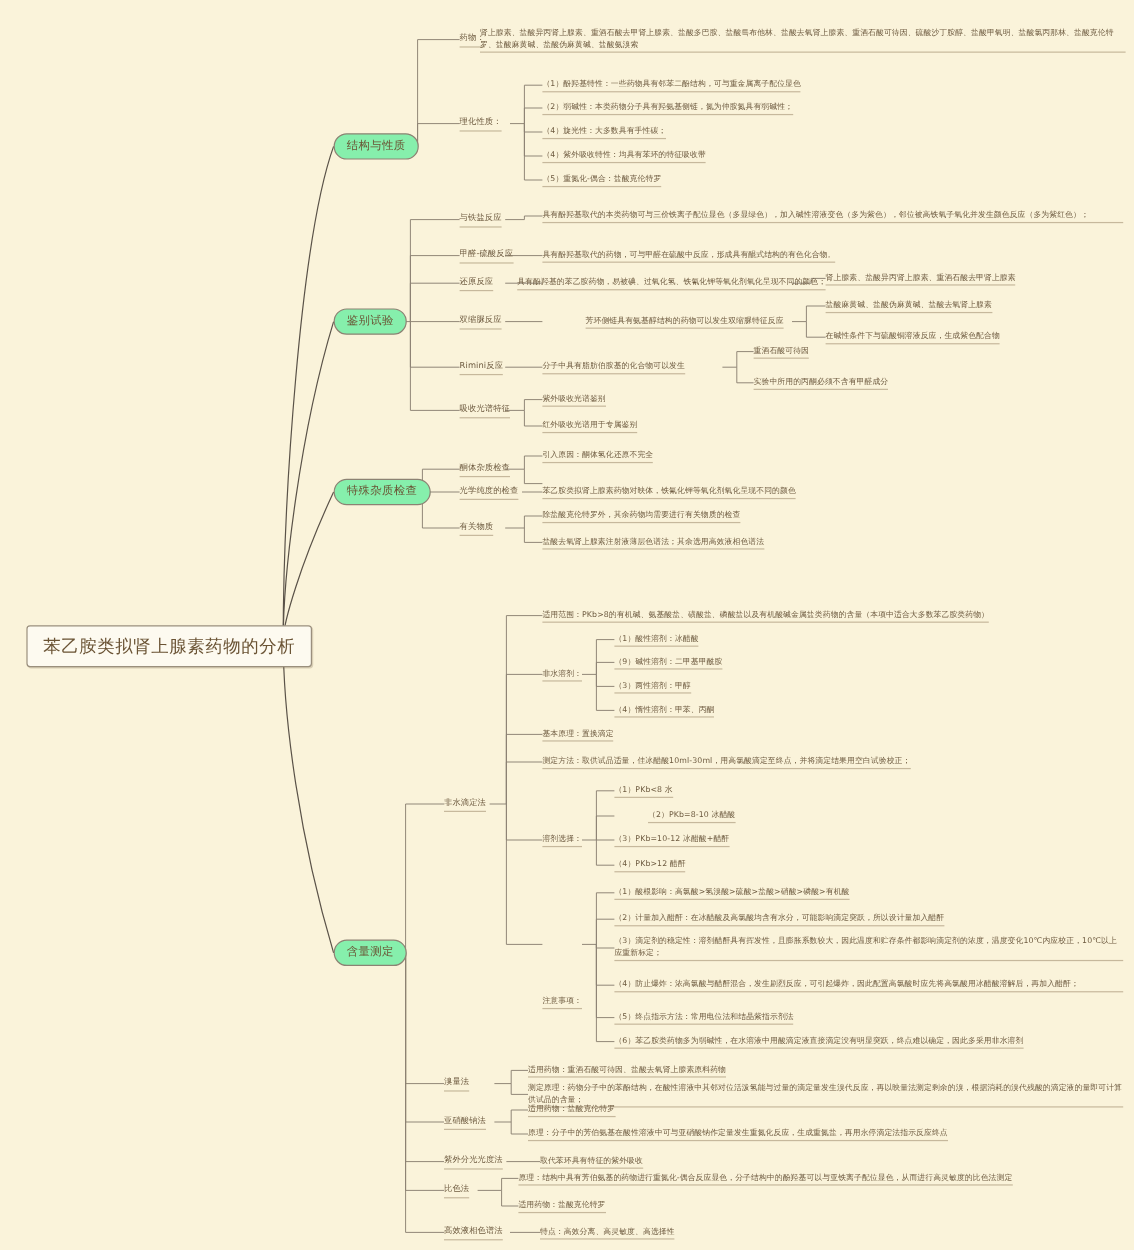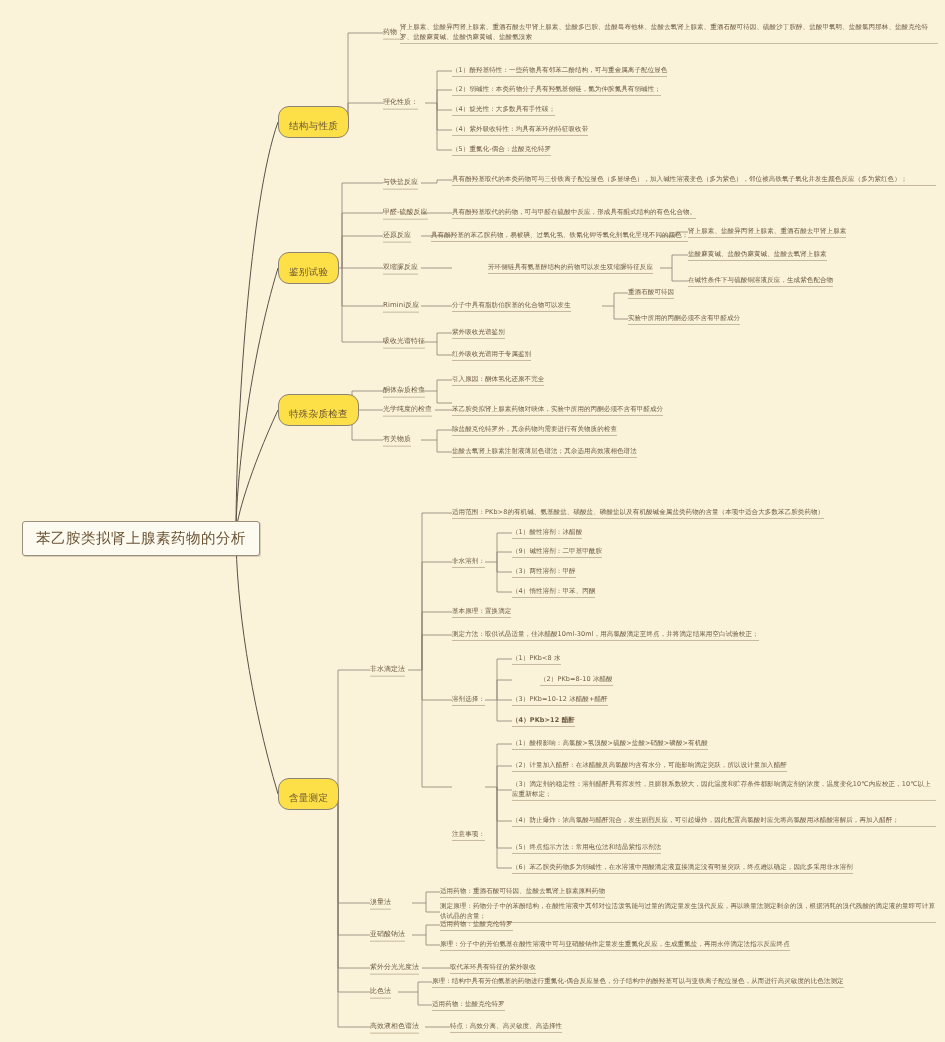--- a/index.html
+++ b/index.html
@@ -24,22 +24,22 @@
     border:1px solid #9a8f7d;
     border-radius:3px;
     font-size:14.5px;
     color:#6a5334;
     letter-spacing:.5px;
     box-shadow:1px 1px 0 rgba(120,100,70,.25);
   }
 
   
   .lvl1{
-    padding:13px 10px 4px;
-    background:#fde047;
+    padding:3px 10px 4px;
+    background:#86efac;
     border:1px solid #8c8273;
     border-radius:11px;
     font-size:9.5px;
     color:#6a5334;
     letter-spacing:.3px;
     transform:translateY(-50%);
   }
 
   
   .txt{
@@ -199,21 +199,21 @@
   <div class="node txt leaf u" style="left:628px;top:319px;">实验中所用的丙酮必须不含有甲醛成分</div>
 
   <div class="node txt lvl2 u" style="left:383px;top:342px;">吸收光谱特征</div>
   <div class="node txt leaf u" style="left:452px;top:333px;">紫外吸收光谱鉴别</div>
   <div class="node txt leaf u" style="left:452px;top:355px;">红外吸收光谱用于专属鉴别</div>
 
   <div class="node txt lvl2 u" style="left:383px;top:391px;">酮体杂质检查</div>
   <div class="node txt leaf u" style="left:452px;top:380px;">引入原因：酮体氢化还原不完全</div>
 
   <div class="node txt lvl2 u" style="left:383px;top:410px;">光学纯度的检查</div>
-  <div class="node txt leaf u" style="left:452px;top:410px;">苯乙胺类拟肾上腺素药物对映体，实验中所用的丙酮必须不含有甲醛成分</div>
+  <div class="node txt leaf u" style="left:452px;top:410px;">苯乙胺类拟肾上腺素药物对映体，铁氰化钾等氧化剂氧化呈现不同的颜色</div>
 
   <div class="node txt lvl2 u" style="left:383px;top:440px;">有关物质</div>
   <div class="node txt leaf u" style="left:452px;top:430px;">除盐酸克伦特罗外，其余药物均需要进行有关物质的检查</div>
   <div class="node txt leaf u" style="left:452px;top:452px;">盐酸去氧肾上腺素注射液薄层色谱法；其余选用高效液相色谱法</div>
 
   <div class="node txt lvl2 u" style="left:370px;top:670px;">非水滴定法</div>
 
   <div class="node txt leaf u" style="left:452px;top:513px;">适用范围：PKb&gt;8的有机碱、氨基酸盐、磺酸盐、磷酸盐以及有机酸碱金属盐类药物的含量（本项中适合大多数苯乙胺类药物）</div>
 
   <div class="node txt leaf u" style="left:452px;top:562px;">非水溶剂：</div>
@@ -222,21 +222,21 @@
   <div class="node txt leaf u" style="left:512px;top:572px;">（3）两性溶剂：甲醇</div>
   <div class="node txt leaf u" style="left:512px;top:592px;">（4）惰性溶剂：甲苯、丙酮</div>
 
   <div class="node txt leaf u" style="left:452px;top:612px;">基本原理：置换滴定</div>
   <div class="node txt leaf u" style="left:452px;top:635px;">测定方法：取供试品适量，佳冰醋酸10ml-30ml，用高氯酸滴定至终点，并将滴定结果用空白试验校正；</div>
 
   <div class="node txt leaf u" style="left:452px;top:700px;">溶剂选择：</div>
   <div class="node txt leaf u" style="left:512px;top:659px;">（1）PKb&lt;8        水</div>
   <div class="node txt leaf u" style="left:512px;top:680px;margin-left:28px;">（2）PKb=8-10        冰醋酸</div>
   <div class="node txt leaf u" style="left:512px;top:700px;">（3）PKb=10-12        冰醋酸+醋酐</div>
-  <div class="node txt leaf u" style="left:512px;top:721px;font-weight:bold;">（4）PKb&gt;12      醋酐</div>
+  <div class="node txt leaf u" style="left:512px;top:721px;">（4）PKb&gt;12      醋酐</div>
 
   <div class="node txt leaf u" style="left:452px;top:787px;margin-top:48px;">注意事项：</div>
   <div class="node txt leaf u" style="left:512px;top:744px;">（1）酸根影响：高氯酸&gt;氢溴酸&gt;硫酸&gt;盐酸&gt;硝酸&gt;磷酸&gt;有机酸</div>
   <div class="node txt leaf u" style="left:512px;top:766px;">（2）计量加入醋酐：在冰醋酸及高氯酸均含有水分，可能影响滴定突跃，所以设计量加入醋酐</div>
   <div class="node txt leaf wrap u" style="left:512px;top:790px;width:424px;">（3）滴定剂的稳定性：溶剂醋酐具有挥发性，且膨胀系数较大，因此温度和贮存条件都影响滴定剂的浓度，温度变化10℃内应校正，10℃以上应重新标定；</div>
   <div class="node txt leaf wrap u" style="left:512px;top:821px;width:424px;">（4）防止爆炸：浓高氯酸与醋酐混合，发生剧烈反应，可引起爆炸，因此配置高氯酸时应先将高氯酸用冰醋酸溶解后，再加入醋酐；</div>
   <div class="node txt leaf u" style="left:512px;top:848px;">（5）终点指示方法：常用电位法和结晶紫指示剂法</div>
   <div class="node txt leaf u" style="left:512px;top:868px;">（6）苯乙胺类药物多为弱碱性，在水溶液中用酸滴定液直接滴定没有明显突跃，终点难以确定，因此多采用非水溶剂</div>
 
   <div class="node txt lvl2 u" style="left:370px;top:903px;">溴量法</div>

